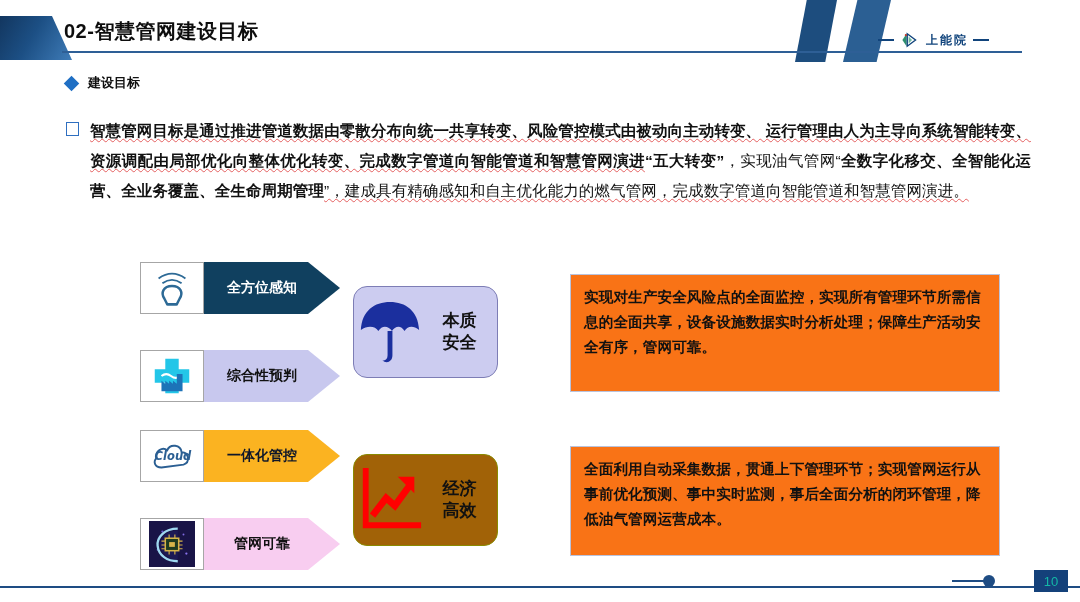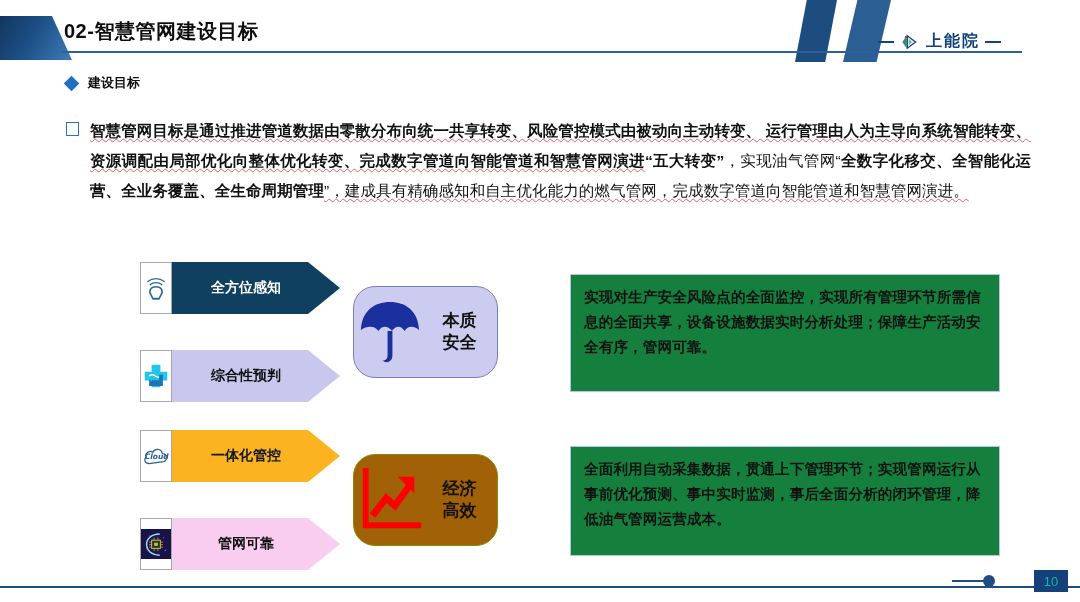--- a/index.html
+++ b/index.html
@@ -40,21 +40,21 @@
     position:absolute;left:0;top:1px;display:flex;align-items:center;gap:4px;
   }
   #tec-mark{width:34px;height:20px;flex:0 0 auto;}
   #logo-zh1{font-size:18px;font-weight:bold;color:#11447c;letter-spacing:1.5px;
     font-family:"DejaVu Sans",sans-serif;white-space:nowrap;}
   #logo-line2{
     position:absolute;left:10px;top:26px;display:flex;align-items:center;gap:5px;
   }
   .dash{width:16px;height:2px;background:#11447c;}
   #leaf-mark{width:22px;height:18px;flex:0 0 auto;}
-  #logo-zh2{font-size:16px;font-weight:bold;color:#11447c;letter-spacing:2px;
+  #logo-zh2{font-size:12px;font-weight:bold;color:#11447c;letter-spacing:2px;
     font-family:"DejaVu Sans",sans-serif;white-space:nowrap;}
 
   
   #subhead{position:absolute;left:66px;top:74px;display:flex;align-items:center;gap:11px;}
   .diamond{width:11px;height:11px;background:#1f6fc4;transform:rotate(45deg);flex:0 0 auto;}
   #subhead-text{font-size:13px;font-weight:bold;color:#111;}
 
   #para-wrap{position:absolute;left:66px;top:116px;width:965px;display:flex;gap:11px;}
   #para-bullet{
     flex:0 0 auto;width:11px;height:12px;border:1.3px solid #2f6fc0;margin-top:6px;
@@ -81,56 +81,56 @@
 
   
   .badge{
     position:absolute;left:0;width:200px;height:52px;
     display:flex;align-items:center;
     clip-path:polygon(0 0, 168px 0, 200px 50%, 168px 100%, 0 100%);
   }
   .badge.top{top:0;}
   .badge.bot{top:88px;}
   .badge-icon{
-    width:32px;height:52px;flex:0 0 auto;background:#fff;
+    width:64px;height:52px;flex:0 0 auto;background:#fff;
     display:flex;align-items:center;justify-content:center;
     box-sizing:border-box;border:1px solid rgba(0,0,0,.35);
   }
   .badge-label{
     flex:1;text-align:center;font-size:14px;font-weight:bold;padding-right:20px;
     white-space:nowrap;
   }
 
   #b1{background:#10405f;}
   #b1 .badge-label{color:#ffffff;}
   #b2{background:#c8c8ee;}
   #b2 .badge-label{color:#111;}
   #b3{background:#fbb321;}
   #b3 .badge-label{color:#0f172a;}
   #b4{background:#f8cdf0;}
   #b4 .badge-label{color:#111;}
 
   
   .card{
     position:absolute;left:213px;width:145px;height:92px;
-    border-radius:22px;display:flex;align-items:center;
+    border-radius:14px;display:flex;align-items:center;
     box-sizing:border-box;
   }
   .card.c1{top:24px;background:#ccccf0;border:1.4px solid #7d7db5;}
   .card.c2{top:24px;background:#a16207;border:1.4px solid #8a8a00;}
   .card-icon{width:72px;height:74px;flex:0 0 auto;display:flex;align-items:center;justify-content:center;}
   .card-text{
     flex:1;font-size:17px;font-weight:bold;line-height:22px;color:#111;
     text-align:center;padding-right:4px;
   }
 
   
   .descbox{
     position:absolute;left:430px;width:430px;
-    border:1.2px solid #b9c3dd;background:#15803d;box-sizing:border-box;
+    border:1.2px solid #b9c3dd;background:#f97316;box-sizing:border-box;
     padding:10px 13px 8px 13px;
   }
   .descbox.d1{top:12px;height:118px;}
   .descbox.d2{top:16px;height:110px;}
   .descbox p{
     margin:0;font-size:14.6px;line-height:25px;font-weight:bold;color:#111;
     letter-spacing:.1px;
   }
 
   

